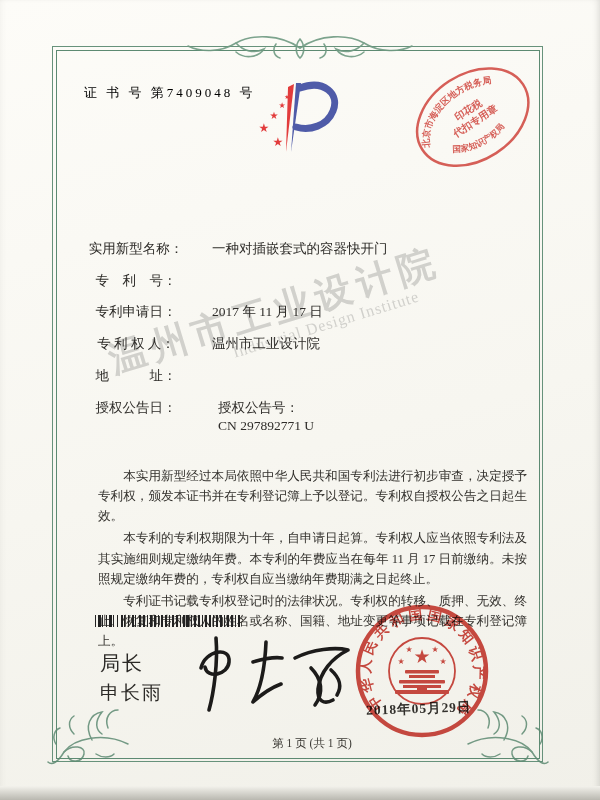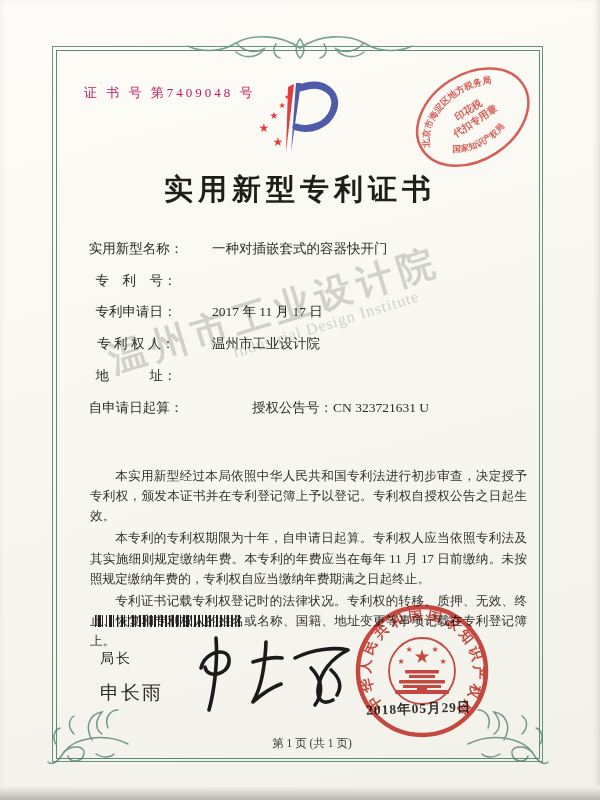--- a/index.html
+++ b/index.html
@@ -8,37 +8,37 @@
     font-family:"Liberation Serif","DejaVu Serif",serif;
     background:linear-gradient(165deg,#fdfcf8 0%,#f7f6f0 55%,#f1f0e9 100%);
   }
   .sheet{position:absolute;inset:0;box-shadow:inset -5px 0 8px -5px rgba(0,0,0,.18), inset 5px 0 8px -6px rgba(0,0,0,.08);}
   .scan-bottom{position:absolute;left:0;right:0;bottom:0;height:14px;
     background:linear-gradient(#f3f2ec, #b9b8b0);}
   
   .frame{position:absolute;left:52px;top:46px;width:489px;height:714px;border:1px solid #67927b;}
   .frame-inner{position:absolute;inset:2.5px;border:1.5px solid #5d8a72;}
   
-  .cert-no{position:absolute;left:84px;top:84px;font-size:13px;letter-spacing:3px;color:#be185d;}
+  .cert-no{position:absolute;left:84px;top:84px;font-size:13px;letter-spacing:3px;color:#000000;}
   .title{position:absolute;left:0;top:170px;width:100%;text-align:center;
     font-size:29px;font-weight:bold;letter-spacing:5px;color:#201e1b;}
   .fields{position:absolute;left:84px;top:240px;width:440px;font-size:13.5px;color:#2e2c29;}
   .frow{display:flex;margin-bottom:13.5px;line-height:1.35;}
   .flabel{flex:0 0 104px;white-space:nowrap;text-align:center;}
   .fvalue{flex:1;margin-left:24px;}
   .addr-l2{margin-left:6px;}
   .grant-row{display:flex;}
   .grant-row .pair{display:flex;}
-  .grant-row .pair.second{margin-left:64px;}
+  .grant-row .pair.second{margin-left:30px;flex-direction:column;}
   .paras{position:absolute;left:86px;top:466px;width:441px;font-size:12.6px;
     line-height:1.6;color:#33312d;text-align:justify;}
-  .paras p{margin:0 0 2px 4px;text-indent:2em;}
+  .paras p{margin:0 0 2px 12px;text-indent:2em;}
   .barcode{position:absolute;left:95px;top:615px;width:145px;height:12px;
     background:repeating-linear-gradient(90deg,#222 0px,#222 1.5px,transparent 1.5px,transparent 3.5px,#222 3.5px,#222 6px,transparent 6px,transparent 7.5px,#222 7.5px,#222 8.5px,transparent 8.5px,transparent 11px);}
-  .officer-title{position:absolute;left:100px;top:650px;font-size:14px;color:#2b2926;letter-spacing:2px;}
+  .officer-title{position:absolute;left:100px;top:650px;font-size:20px;color:#2b2926;letter-spacing:2px;}
   .officer-name{position:absolute;left:100px;top:680px;font-size:19px;color:#2b2926;letter-spacing:2px;}
   .signature{position:absolute;left:185px;top:632px;}
   .seal{position:absolute;left:337px;top:586px;mix-blend-mode:multiply;opacity:.9;}
   .seal-date{position:absolute;left:366px;top:700px;font-size:13.5px;font-weight:bold;
     color:#34322f;letter-spacing:1px;mix-blend-mode:multiply;transform:rotate(-2deg);}
   .footer{position:absolute;left:12px;top:736px;width:100%;text-align:center;font-size:11.5px;color:#3a3833;}
   .logo{position:absolute;left:250px;top:78px;}
   .tax-stamp{position:absolute;left:398px;top:55px;transform:rotate(-33deg);mix-blend-mode:multiply;opacity:.85;}
   .watermark{position:absolute;left:112px;top:336px;width:400px;transform:rotate(-17deg);
     transform-origin:left center;pointer-events:none;}
@@ -122,21 +122,20 @@
         <textPath href="#taxTop" startOffset="2">北京市海淀区地方税务局</textPath>
       </text>
       <text x="75" y="57" font-size="10" font-weight="bold" text-anchor="middle">印花税</text>
       <text x="75" y="70" font-size="10" font-weight="bold" text-anchor="middle">代扣专用章</text>
       <text font-size="8.5" font-weight="bold">
         <textPath href="#taxBot" startOffset="14">国家知识产权局</textPath>
       </text>
     </g>
   </svg>
 
-  <div class="title">实用新型专利证书</div>
 
   <div class="fields">
     <div class="frow">
       <span class="flabel">实用新型名称：</span>
       <span class="fvalue">一种对插嵌套式的容器快开门</span>
     </div>
     <div class="frow">
       <span class="flabel">专　利　号：</span>
     </div>
     <div class="frow">
@@ -145,25 +144,25 @@
     </div>
     <div class="frow">
       <span class="flabel">专 利 权 人：</span>
       <span class="fvalue">温州市工业设计院</span>
     </div>
     <div class="frow">
       <span class="flabel">地　　　址：</span>
     </div>
     <div class="frow grant-row">
       <span class="pair">
-        <span class="flabel">自申请日起算：</span>
+        <span class="flabel">授权公告日：</span>
       </span>
       <span class="pair second">
         <span>授权公告号：</span>
-        <span>CN 323721631 U</span>
+        <span>CN 297892771 U</span>
       </span>
     </div>
   </div>
 
   <div class="paras">
     <p>本实用新型经过本局依照中华人民共和国专利法进行初步审查，决定授予专利权，颁发本证书并在专利登记簿上予以登记。专利权自授权公告之日起生效。</p>
     <p>本专利的专利权期限为十年，自申请日起算。专利权人应当依照专利法及其实施细则规定缴纳年费。本专利的年费应当在每年 11 月 17 日前缴纳。未按照规定缴纳年费的，专利权自应当缴纳年费期满之日起终止。</p>
     <p>专利证书记载专利权登记时的法律状况。专利权的转移、质押、无效、终止、恢复和专利权人的姓名或名称、国籍、地址变更等事项记载在专利登记簿上。</p>
   </div>
 

